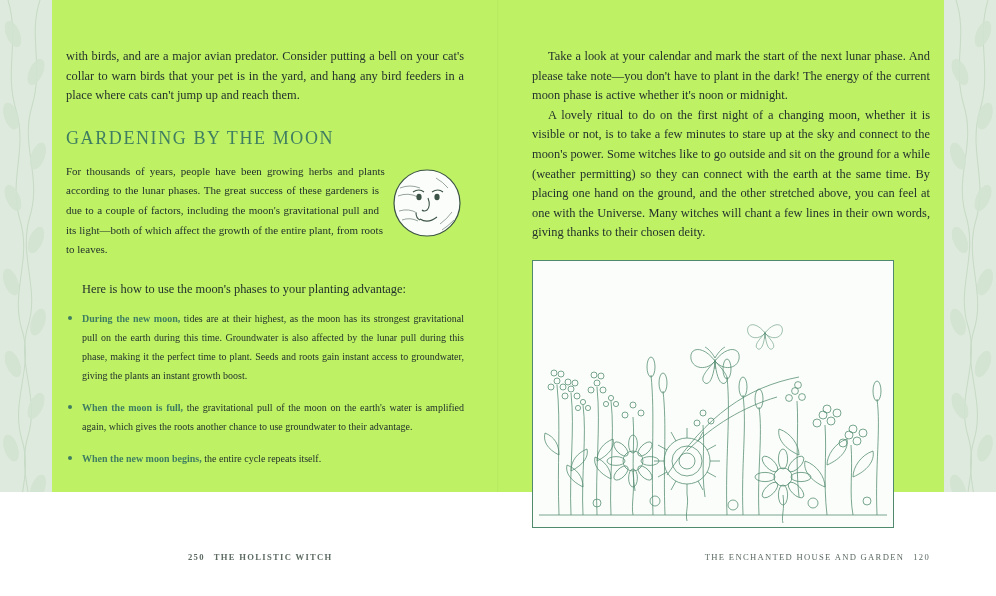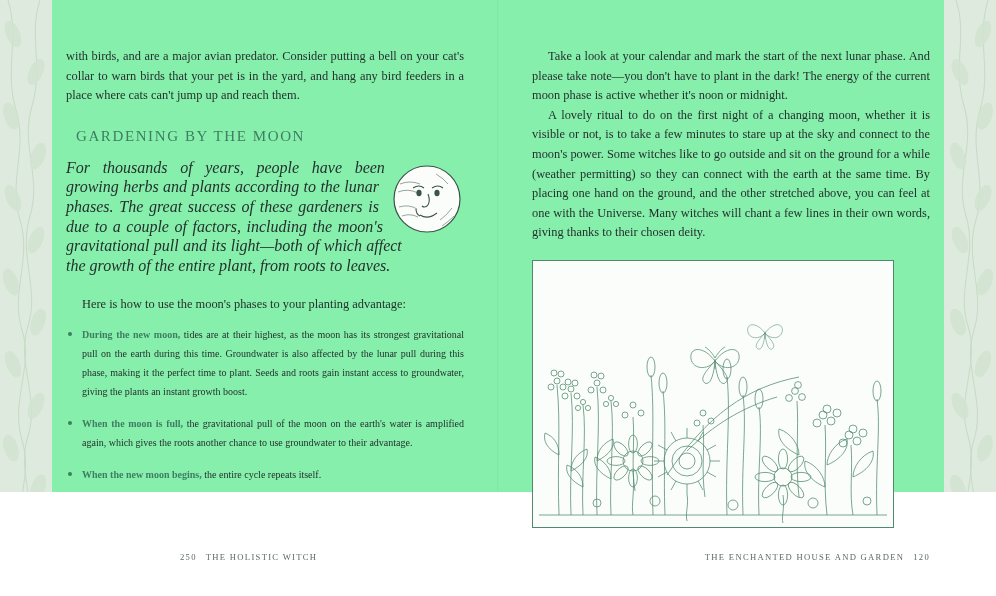--- a/index.html
+++ b/index.html
@@ -10,21 +10,21 @@
     width: 996px;
     height: 596px;
     overflow: hidden;
     background: #ffffff;
     font-family: "Liberation Serif", serif;
   }
   .spread {
     position: relative;
     width: 996px;
     height: 492px;
-    background: #86efac;
+    background: #bef264;
     display: flex;
   }
   
   .edge {
     position: absolute;
     top: 0;
     bottom: 0;
     width: 52px;
     background: #dfeade;
     overflow: hidden;
@@ -53,43 +53,42 @@
     margin: 0;
     font-size: 12.4px;
     line-height: 19.6px;
     color: #24312c;
     text-align: justify;
     hyphens: auto;
   }
   p.indent { text-indent: 16px; }
   h2.section-title {
     font-family: "Liberation Serif", serif;
-    font-size: 15px;
+    font-size: 18px;
     letter-spacing: 1.6px;
     color: #3f7d62;
     font-weight: normal;
-    margin: 22px 0 13px 10px;
+    margin: 22px 0 13px 0;
     text-align: left;
   }
   .moon-wrap {
     position: relative;
   }
   .moon {
     float: right;
     width: 74px;
     height: 74px;
     margin: 4px 0 4px 12px;
     shape-outside: circle(50%);
   }
   .lead-para {
-    font-size: 16px;
+    font-size: 11px;
     line-height: 19.6px;
     color: #24312c;
     text-align: justify;
-    font-style: italic;
   }
   ul.moon-list {
     list-style: none;
     margin: 10px 0 0 0;
     padding: 0;
   }
   ul.moon-list li {
     position: relative;
     padding-left: 16px;
     margin-bottom: 13px;
@@ -128,21 +127,21 @@
     overflow: hidden;
   }
   .folio {
     position: absolute;
     bottom: 34px;
     font-size: 8.6px;
     letter-spacing: 1.3px;
     color: #5c6a62;
     font-family: "Liberation Serif", serif;
   }
-  .folio-left { left: 180px; }
+  .folio-left { left: 188px; font-weight: bold; }
   .folio-right { right: 66px; }
   .folio .num { color: #5c6a62; }
   .folio .title { color: #5c6a62; }
   .folio-left .num { margin-right: 9px; }
   .folio-right .num { margin-left: 9px; }
   .gutter {
     position: absolute;
     left: 497px;
     top: 0;
     bottom: 0;

